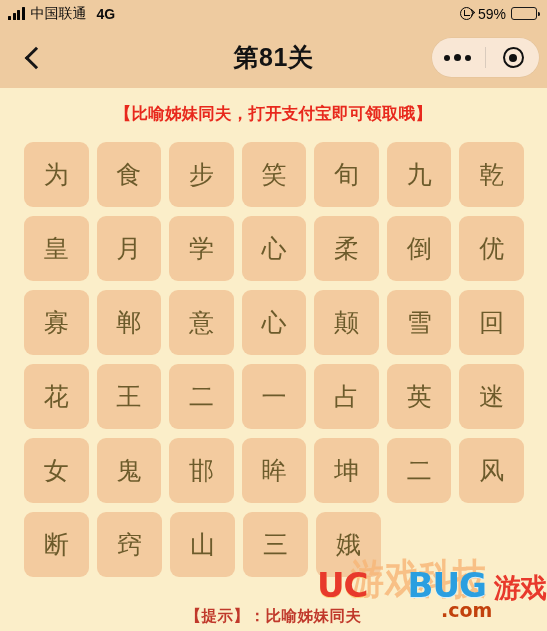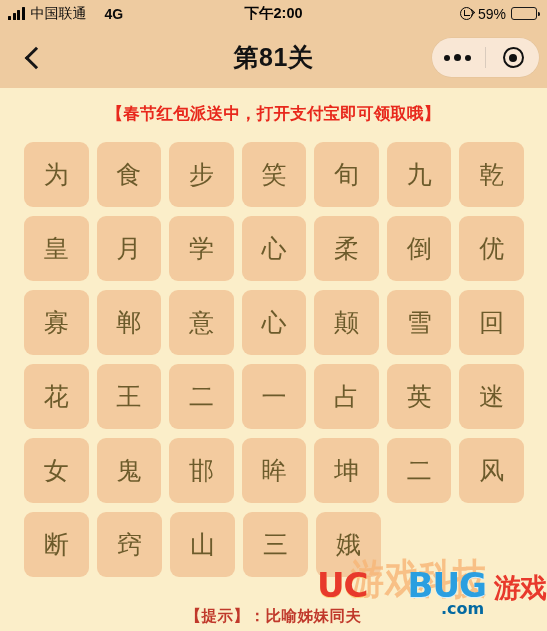--- a/index.html
+++ b/index.html
@@ -59,21 +59,21 @@
   .carrier {
     font-size: 14px;
     color: #0a0a0a;
     letter-spacing: 0px;
     font-weight: 500;
   }
   .nettype {
     font-size: 14px;
     color: #0a0a0a;
     font-weight: 600;
-    margin-left: 12px;
+    margin-left: 4px;
   }
   .sb-center {
     position: absolute;
     left: 0; right: 0;
     text-align: center;
     font-size: 14.5px;
     font-weight: 700;
     color: #060606;
     pointer-events: none;
   }
@@ -309,23 +309,23 @@
   .wm-cn {
     color: #e8392c;
     font-size: 27px;
     margin-left: 8px;
     font-family: "DejaVu Sans", sans-serif;
   }
   .wm-com {
     position: absolute;
     left: 136px;
     top: 42px;
-    font-size: 16px;
+    font-size: 19px;
     font-weight: 800;
-    color: #0369a1;
+    color: #c2410c;
     font-family: "DejaVu Sans", "Liberation Sans", sans-serif;
     letter-spacing: 0px;
     text-align: right;
   }
 
   
   .hint {
     position: absolute;
     bottom: 4px;
     left: 0;
@@ -348,21 +348,20 @@
     <div class="sb-left">
       <span class="signal-bars">
         <i></i>
           <i></i>
           <i></i>
           <i></i>
       </span>
       <span class="carrier">中国联通</span>
       <span class="nettype">4G</span>
     </div>
-    <div class="sb-center">下午2:00</div>
     <div class="sb-right">
       <span class="lock-icon"></span>
       <span class="batt-pct">59%</span>
       <span class="batt">
         <span class="batt-fill" style="width: 59%;"></span>
       </span>
     </div>
   </div>
 
   <div class="navbar">
@@ -378,21 +377,21 @@
       </span>
       <span class="cap-div"></span>
       <span class="cap-target">
         <span class="target-ring">
             <i></i>
           </span>
       </span>
     </div>
   </div>
 
-  <div class="promo">【春节红包派送中，打开支付宝即可领取哦】</div>
+  <div class="promo">【比喻姊妹同夫，打开支付宝即可领取哦】</div>
 
   <div class="grid">
     <div class="grid-row">
       <div class="tile">为</div>
       <div class="tile">食</div>
       <div class="tile">步</div>
       <div class="tile">笑</div>
       <div class="tile">旬</div>
       <div class="tile">九</div>
       <div class="tile">乾</div>

